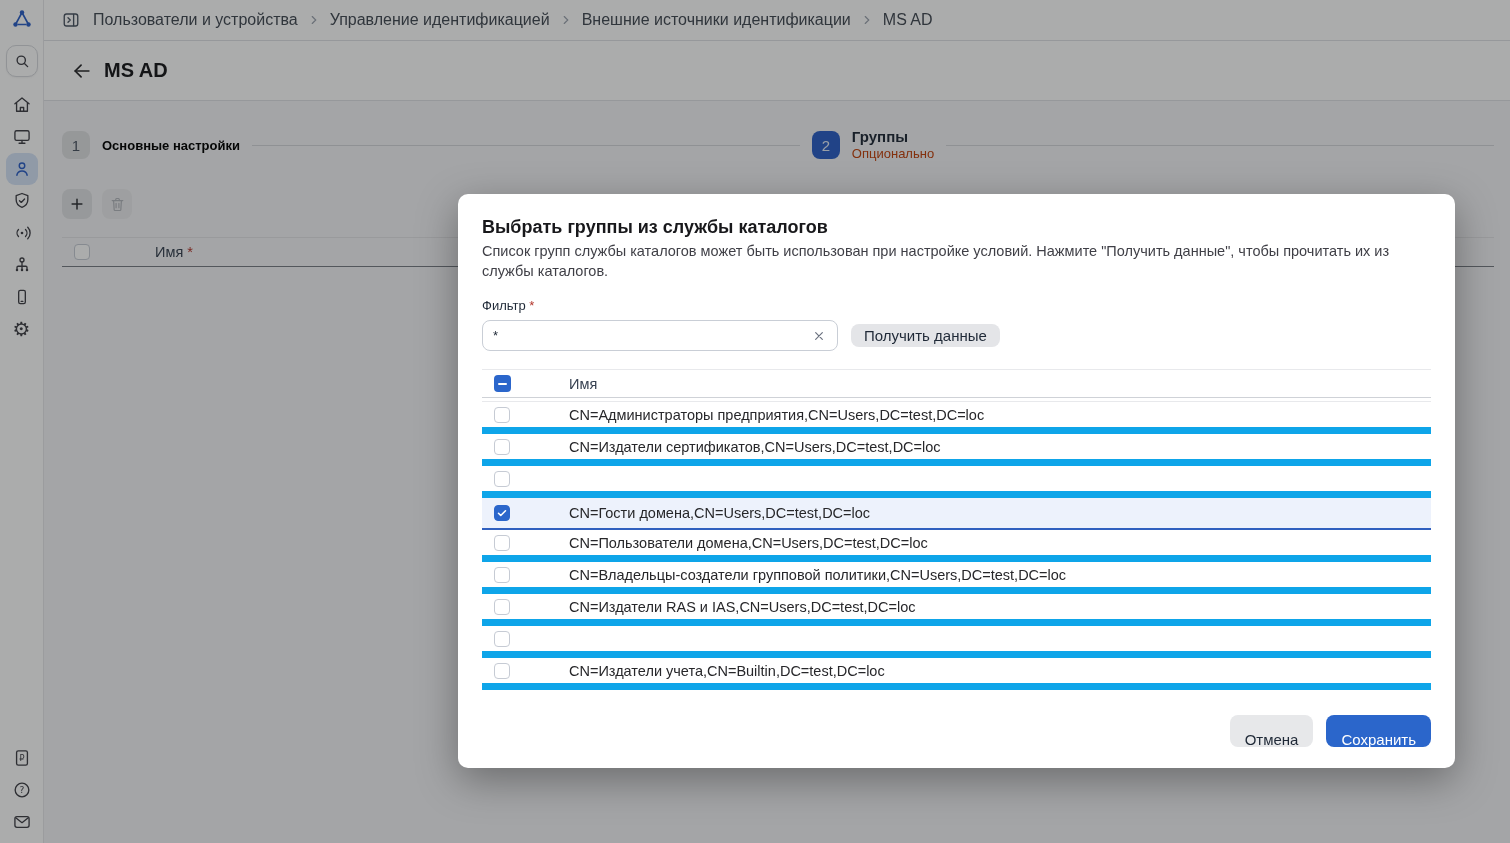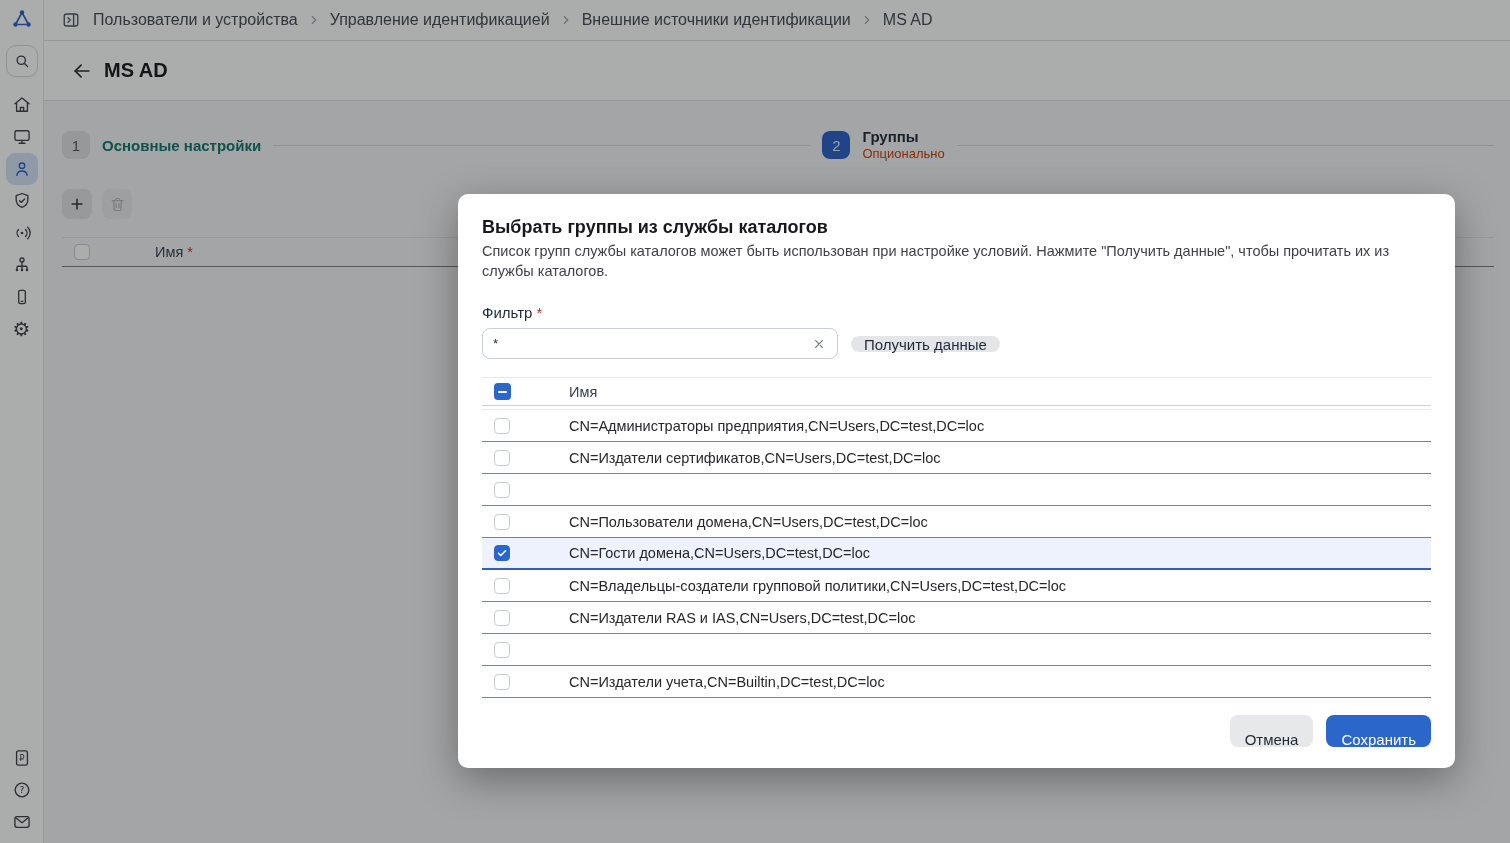--- a/index.html
+++ b/index.html
@@ -36,21 +36,21 @@
   .page-title { margin-left:9px; font-size:20px; font-weight:bold; color:#18181b; }
 
   .content { height:742px; background:#f4f5f7; padding:30px 16px 0 18px; }
 
   
   .steps { display:flex; align-items:center; height:28px; }
   .step-badge { width:28px; height:28px; border-radius:8px; display:flex; align-items:center;
     justify-content:center; font-size:15px; flex:0 0 auto; }
   .step-badge.gray { background:#dfe0e2; color:#4b5563; }
   .step-badge.blue { background:#2b5fc6; color:rgba(255,255,255,.88); }
-  .step-label { margin:0 12px; font-size:15px; font-weight:bold; color:#0f766e; white-space:nowrap; }
+  .step-label { margin:0 12px; font-size:13px; font-weight:bold; color:#000000; white-space:nowrap; }
   .step2-labels { margin:0 12px; display:flex; flex-direction:column; line-height:1.25; }
   .step2-labels .l1 { font-size:15px; font-weight:bold; color:#1f2937; }
   .step2-labels .l2 { font-size:13px; color:#c2410c; }
   .step-line { flex:1 1 auto; height:1px; background:#d4d6da; }
 
   
   .toolbar { margin-top:30px; display:flex; gap:10px; }
   .tool-btn { width:30px; height:30px; border-radius:8px; display:flex; align-items:center;
     justify-content:center; cursor:pointer; }
   .tool-btn.add { background:#e1e2e5; color:#2f3237; }
@@ -64,39 +64,39 @@
   .bg-col-label { margin-left:65px; font-size:14.5px; color:#374151; }
   .req { color:#b3362c; }
 
   
   .overlay { position:absolute; inset:0; background:rgba(15,16,18,.35); z-index:10; }
   .modal { position:absolute; left:458px; top:194px; width:997px; height:574px; background:#fff;
     border-radius:10px; box-shadow:0 12px 40px rgba(0,0,0,.35); z-index:20;
     padding:23px 24px 21px 24px; display:flex; flex-direction:column; }
   .modal-title { font-size:18px; font-weight:bold; color:#18181b; }
   .modal-desc { margin-top:3px; font-size:14.5px; line-height:20px; color:#3f3f46; }
-  .filter-label { margin-top:23px; font-size:15px; color:#1f2937; }
+  .filter-label { margin-top:17px; font-size:13px; color:#1f2937; }
   .filter-row { margin-top:7px; display:flex; align-items:center; }
   .filter-input-wrap { width:356px; height:31px; border:1px solid #c9ced6; border-radius:8px;
     background:#fff; display:flex; align-items:center; padding:0 10px; }
   .filter-input { border:none; outline:none; flex:1 1 auto; font-size:13px; color:#1f2937;
     font-family:"Liberation Sans",sans-serif; background:transparent; }
   .clear-btn { width:16px; height:16px; color:#6b7280; cursor:pointer; display:flex; }
-  .fetch-btn { margin-left:13px; height:16px; padding:0 13px; background:#e4e5e8; border:none;
+  .fetch-btn { margin-left:13px; height:23px; padding:0 13px; background:#e4e5e8; border:none;
     border-radius:8px; font-size:15px; color:#1f2937; font-family:"Liberation Sans",sans-serif; cursor:pointer; }
 
   .mtable { margin-top:18px; }
   .mtable-header { height:29px; border-top:1px solid #e8e9ec; border-bottom:1px solid #cfd2d7;
     display:flex; align-items:center; }
   .mtable-header .cbx-ind { margin-left:12px; width:17px; height:17px; border-radius:4px;
     background:#2b66cb; display:flex; align-items:center; justify-content:center; cursor:pointer; }
   .cbx-ind .bar { width:9px; height:2px; background:#fff; border-radius:1px; }
   .mcol-label { margin-left:58px; font-size:14.5px; color:#374151; }
   .sliver { height:4px; border-bottom:1px solid #e8e9ec; }
-  .mrow { height:32px; border-bottom:1px solid #0ea5e9; display:flex; align-items:center; cursor:pointer; }
+  .mrow { height:32px; border-bottom:7px solid #0ea5e9; display:flex; align-items:center; cursor:pointer; }
   .mrow .cbx { margin-left:12px; }
   .mrow .cbx.checked { background:#2b66cb; border-color:#2b66cb; display:flex;
     align-items:center; justify-content:center; }
   .mrow .cbx svg { display:none; }
   .mrow .cbx.checked svg { display:block; }
   .mrow-label { margin-left:59px; font-size:14.5px; color:#27272a; white-space:nowrap; }
   .mrow.selected { background:#edf2fc; border-bottom:2px solid #3060bf; height:32px; }
 
   .modal-footer { margin-top:auto; display:flex; justify-content:flex-end; gap:13px; }
   .btn { height:31px; border:none; border-radius:8px; font-size:15px; padding:16px 15px;
@@ -348,38 +348,38 @@
     <span class="cbx">
       
     </span>
     <span class="mrow-label">CN=Издатели сертификатов,CN=Users,DC=test,DC=loc</span>
   </div>
           <div class="mrow">
     <span class="cbx">
       
     </span>
   </div>
-          <div class="mrow">
-    <span class="cbx">
-      
-    </span>
-    <span class="mrow-label">CN=Пользователи домена,CN=Users,DC=test,DC=loc</span>
-  </div>
           <div class="mrow selected">
     <span class="cbx checked">
       <svg width="12" height="12" viewBox="0 0 24 24" fill="none" stroke="#fff" stroke-width="3.2" stroke-linecap="round" stroke-linejoin="round">
                 <path d="M5 12.5l4.5 4.5L19 7.5"></path>
               </svg>
     </span>
     <span class="mrow-label">CN=Гости домена,CN=Users,DC=test,DC=loc</span>
   </div>
           <div class="mrow">
     <span class="cbx">
       
     </span>
+    <span class="mrow-label">CN=Пользователи домена,CN=Users,DC=test,DC=loc</span>
+  </div>
+          <div class="mrow">
+    <span class="cbx">
+      
+    </span>
     <span class="mrow-label">CN=Владельцы-создатели групповой политики,CN=Users,DC=test,DC=loc</span>
   </div>
           <div class="mrow">
     <span class="cbx">
       
     </span>
     <span class="mrow-label">CN=Издатели RAS и IAS,CN=Users,DC=test,DC=loc</span>
   </div>
           <div class="mrow">
     <span class="cbx">

